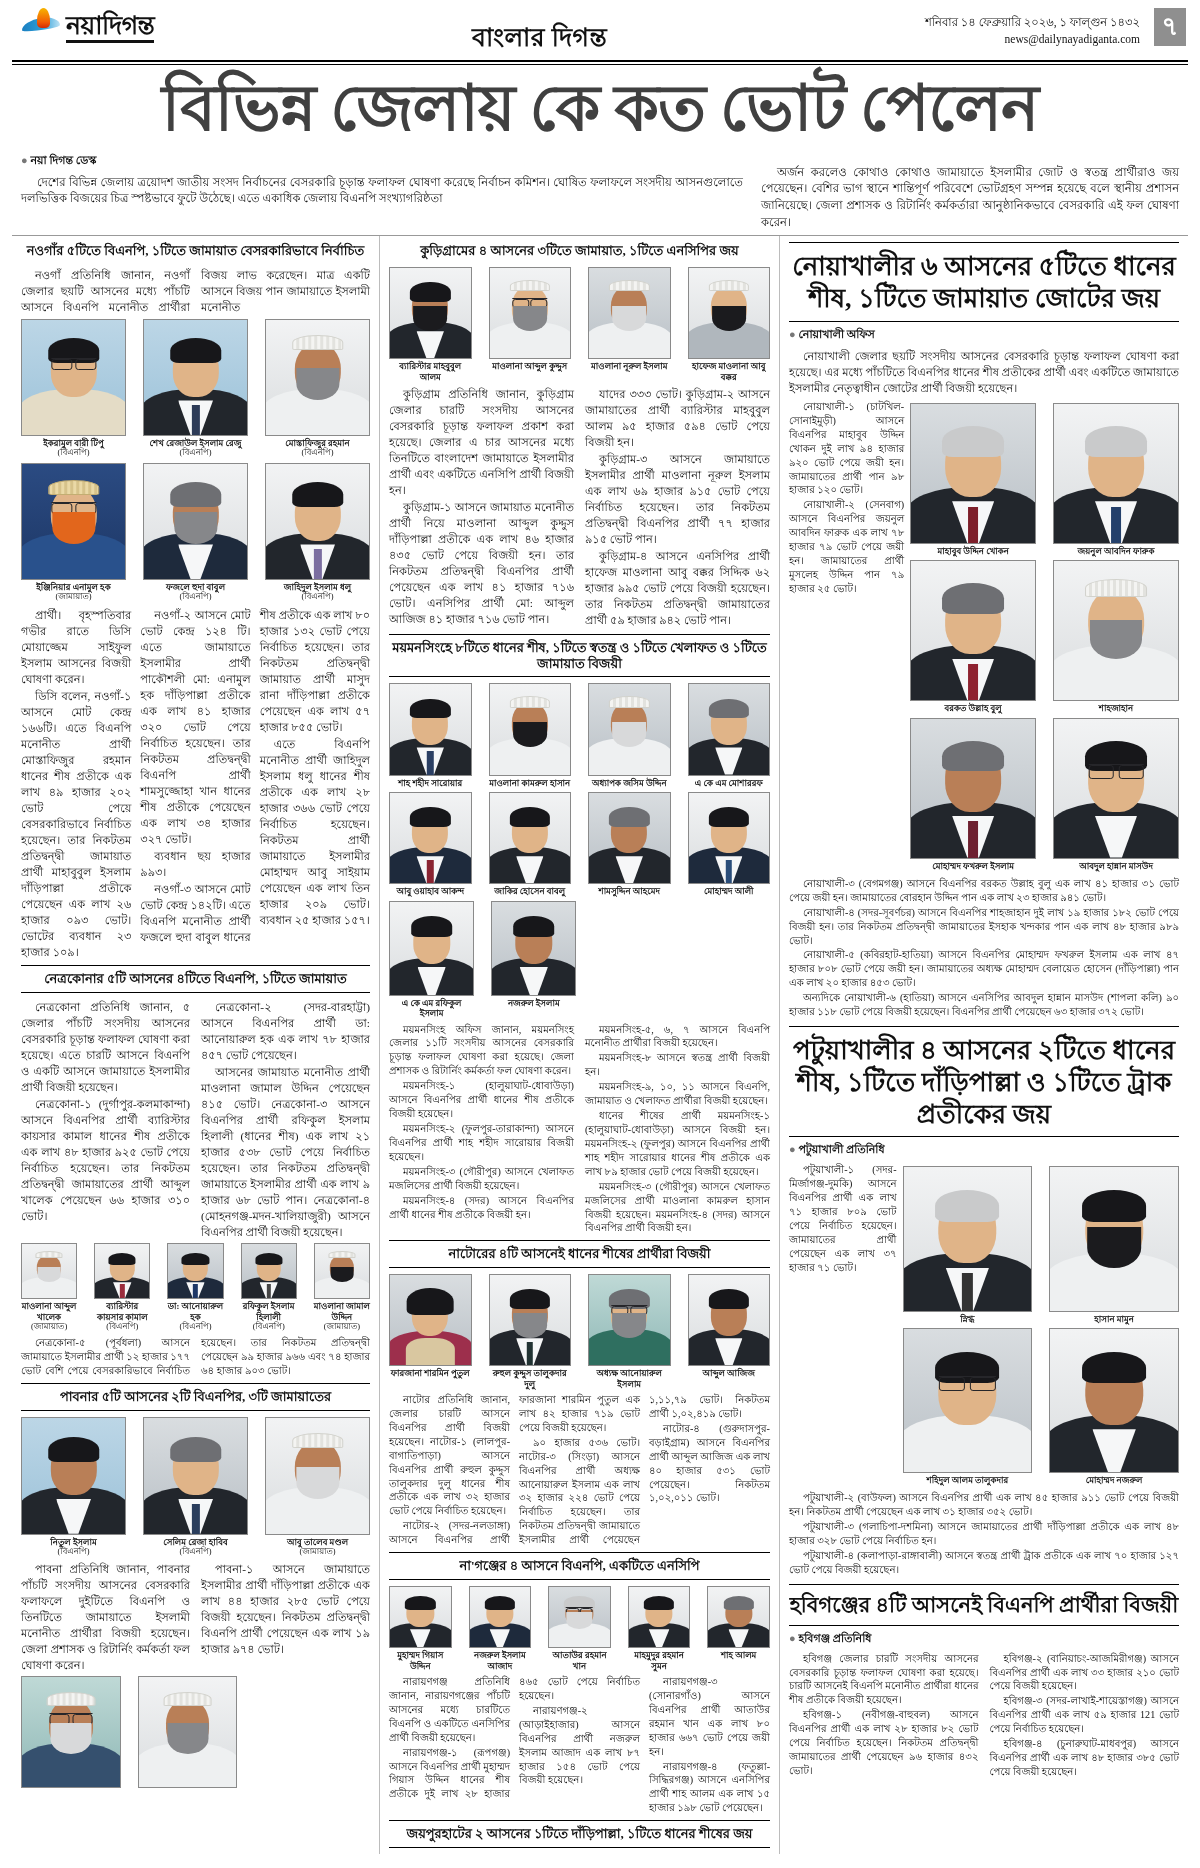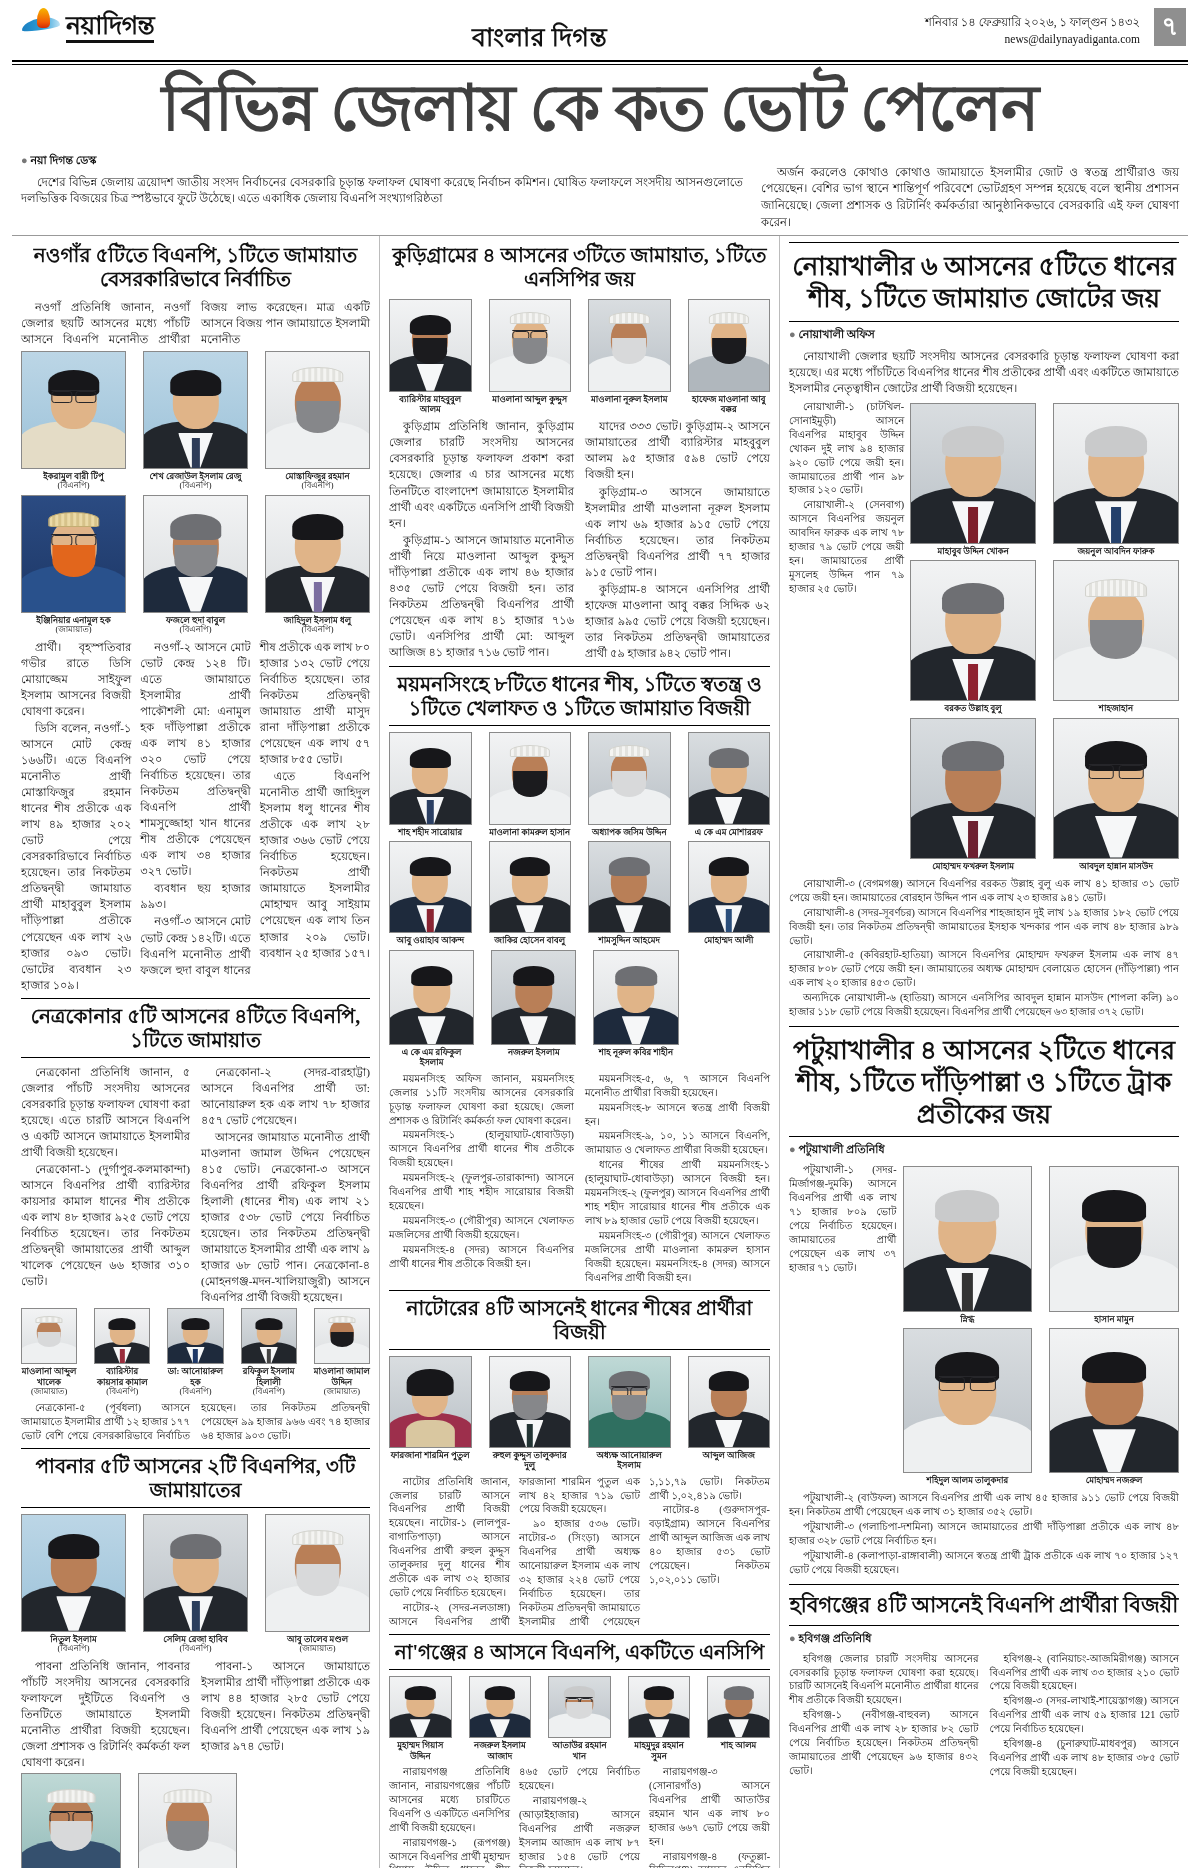--- a/index.html
+++ b/index.html
@@ -69,21 +69,21 @@
   .body{ font-size:11.3px; line-height:1.42; text-align:justify; }
   .body p{ text-indent:14px; margin-bottom:1px; }
   .body p.first{ text-indent:14px; }
   .lede{ font-size:11.5px; line-height:1.45; text-align:justify; }
   .lede p{ text-indent:16px; }
   .two{ column-count:2; column-gap:11px; }
   .three{ column-count:3; column-gap:9px; }
   .narrow{ font-size:10.1px; line-height:1.38; }
 
   .sechead{
-    text-align:center; font-weight:bold; font-size:20px;
+    text-align:center; font-weight:bold; font-size:13px;
     line-height:1.2; padding:5px 0 5px 0;
     border-top:1px solid #000; border-bottom:1px solid #000;
     margin:5px 0 6px 0;
   }
   .sechead.plain{ border:0; padding:4px 0 4px 0; margin:3px 0 4px 0; }
   .bighead{
     text-align:center; font-weight:bold; font-size:26px; line-height:1.22;
     padding:8px 0 6px 0; margin:6px 0 4px 0;
     border-top:1px solid #000; border-bottom:1px solid #000;
   }
@@ -606,30 +606,20 @@
         </div>
         <div class="ph">
           <div class="frame">
               <div class="bg grey"></div>
               <div class="body-sh suitdark"></div>
               <div class="shirt"></div>
               <div class="face sk3"></div>
               <div class="hair hr-blk"></div>
             </div>
           <div class="cap">নজরুল ইসলাম</div>
-        </div>
-        <div class="ph">
-          <div class="frame">
-              <div class="bg white"></div>
-              <div class="body-sh suitnavy"></div>
-              <div class="shirt"></div>
-              <div class="face sk4"></div>
-              <div class="hair hr-gry"></div>
-            </div>
-          <div class="cap">শাহ নূরুল কবির শাহীন</div>
         </div>
       </div>
       <div class="body two narrow">
         <p>ময়মনসিংহ অফিস জানান, ময়মনসিংহ জেলার ১১টি সংসদীয় আসনের বেসরকারি চূড়ান্ত ফলাফল ঘোষণা করা হয়েছে। জেলা প্রশাসক ও রিটার্নিং কর্মকর্তা ফল ঘোষণা করেন।</p>
         <p>ময়মনসিংহ-১ (হালুয়াঘাট-ধোবাউড়া) আসনে বিএনপির প্রার্থী ধানের শীষ প্রতীকে বিজয়ী হয়েছেন।</p>
         <p>ময়মনসিংহ-২ (ফুলপুর-তারাকান্দা) আসনে বিএনপির প্রার্থী শাহ শহীদ সারোয়ার বিজয়ী হয়েছেন।</p>
         <p>ময়মনসিংহ-৩ (গৌরীপুর) আসনে খেলাফত মজলিসের প্রার্থী বিজয়ী হয়েছেন।</p>
         <p>ময়মনসিংহ-৪ (সদর) আসনে বিএনপির প্রার্থী ধানের শীষ প্রতীকে বিজয়ী হন।</p>
         <p>ময়মনসিংহ-৫, ৬, ৭ আসনে বিএনপি মনোনীত প্রার্থীরা বিজয়ী হয়েছেন।</p>
         <p>ময়মনসিংহ-৮ আসনে স্বতন্ত্র প্রার্থী বিজয়ী হন।</p>

